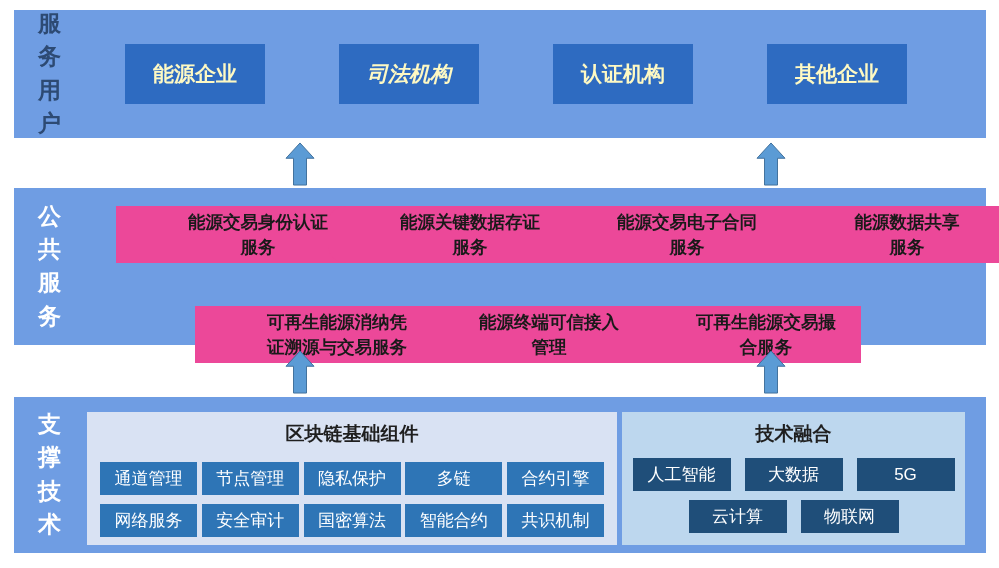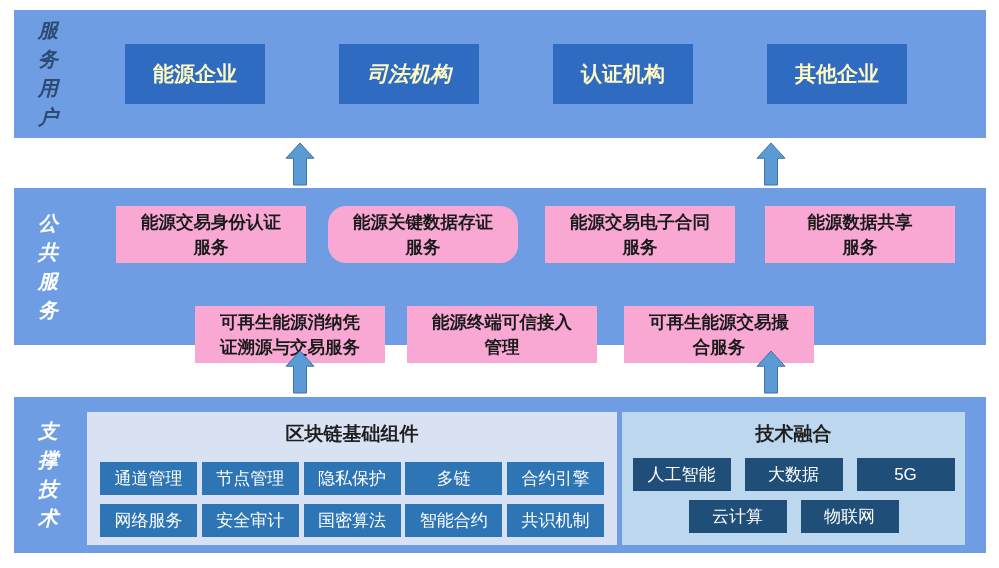--- a/index.html
+++ b/index.html
@@ -6,38 +6,38 @@
   body{font-family:"Liberation Sans","DejaVu Sans",sans-serif;}
   .canvas{position:relative;width:999px;height:568px;background:#ffffff;overflow:hidden;}
 
   .band{position:absolute;left:14px;width:972px;background:#6F9DE3;}
   .band-users{top:10px;height:128px;}
   .band-services{top:188px;height:157px;}
   .band-tech{top:397px;height:156px;}
 
   .vlabel{
     position:absolute;left:24px;top:50%;transform:translateY(-50%);
-    width:1em;font-size:20px;font-weight:bold;line-height:1.45;
-    word-break:break-all;text-align:center;user-select:none;font-style:italic;
+    width:1em;font-size:23px;font-weight:bold;line-height:1.45;
+    word-break:break-all;text-align:center;user-select:none;
   }
   .vlabel-dark{color:#2D4A73;}
   .vlabel-light{color:#ffffff;}
 
   .ubox{
     position:absolute;top:34px;width:140px;height:60px;background:#2E6BC1;
     color:#fef9c3;font-size:21px;font-weight:bold;
     display:flex;align-items:center;justify-content:center;white-space:nowrap;
   }
   .u0{left:111px;} .u1{left:325px;font-style:italic;} .u2{left:539px;} .u3{left:753px;}
 
   .sbox{
-    position:absolute;width:190px;height:57px;background:#f9a8d4;
+    position:absolute;width:190px;height:57px;background:#ec4899;
     color:#1A1A1A;font-size:17.5px;font-weight:bold;line-height:1.4;
     display:flex;align-items:center;justify-content:center;
-    text-align:center;white-space:pre-line;
+    text-align:center;white-space:pre-line;padding-left:47px;
   }
   .srow1{top:18px;} .srow2{top:90px;margin-top:28px;}
   .s10{left:102px;} .s11{left:314px;border-radius:18px;} .s12{left:531px;} .s13{left:751px;}
   .s20{left:181px;} .s21{left:393px;} .s22{left:610px;}
 
   .panel{position:absolute;top:15px;height:133px;}
   .panel-blockchain{left:73px;width:530px;background:#D9E2F3;}
   .panel-fusion{left:608px;width:343px;background:#BDD7EE;}
   .panel-title{
     margin-top:9px;text-align:center;color:#1F1F1F;

